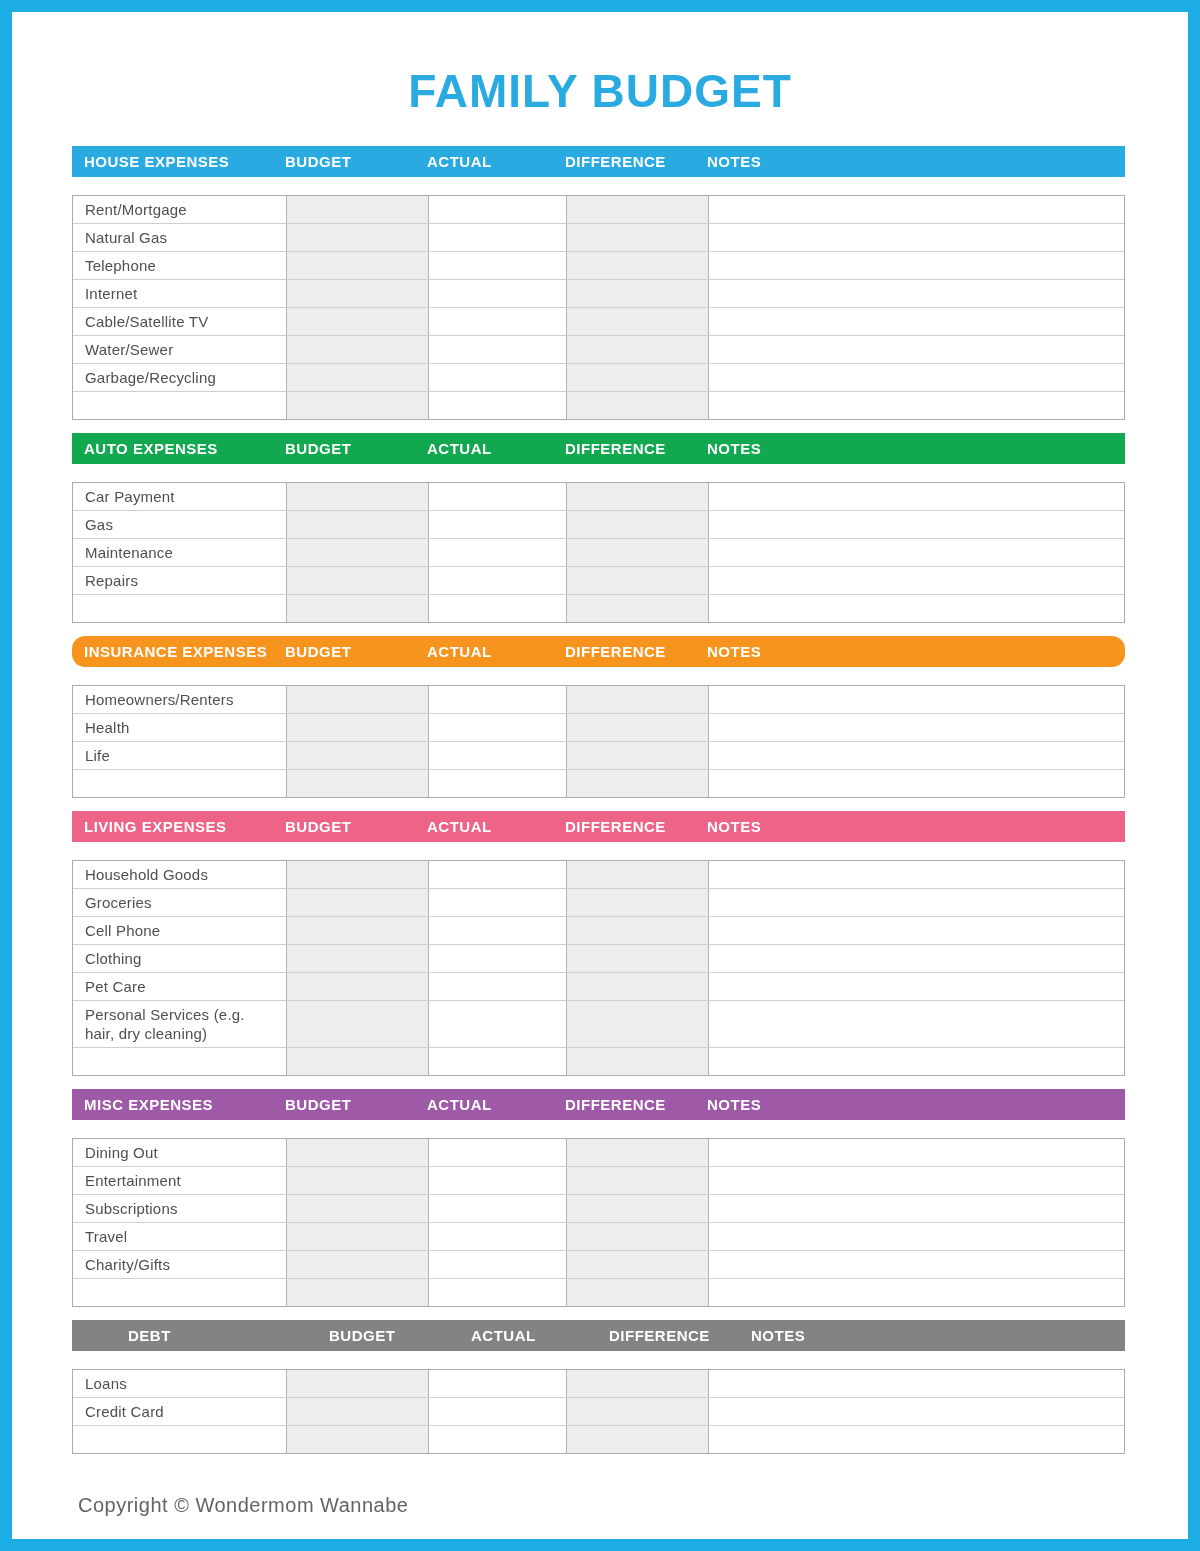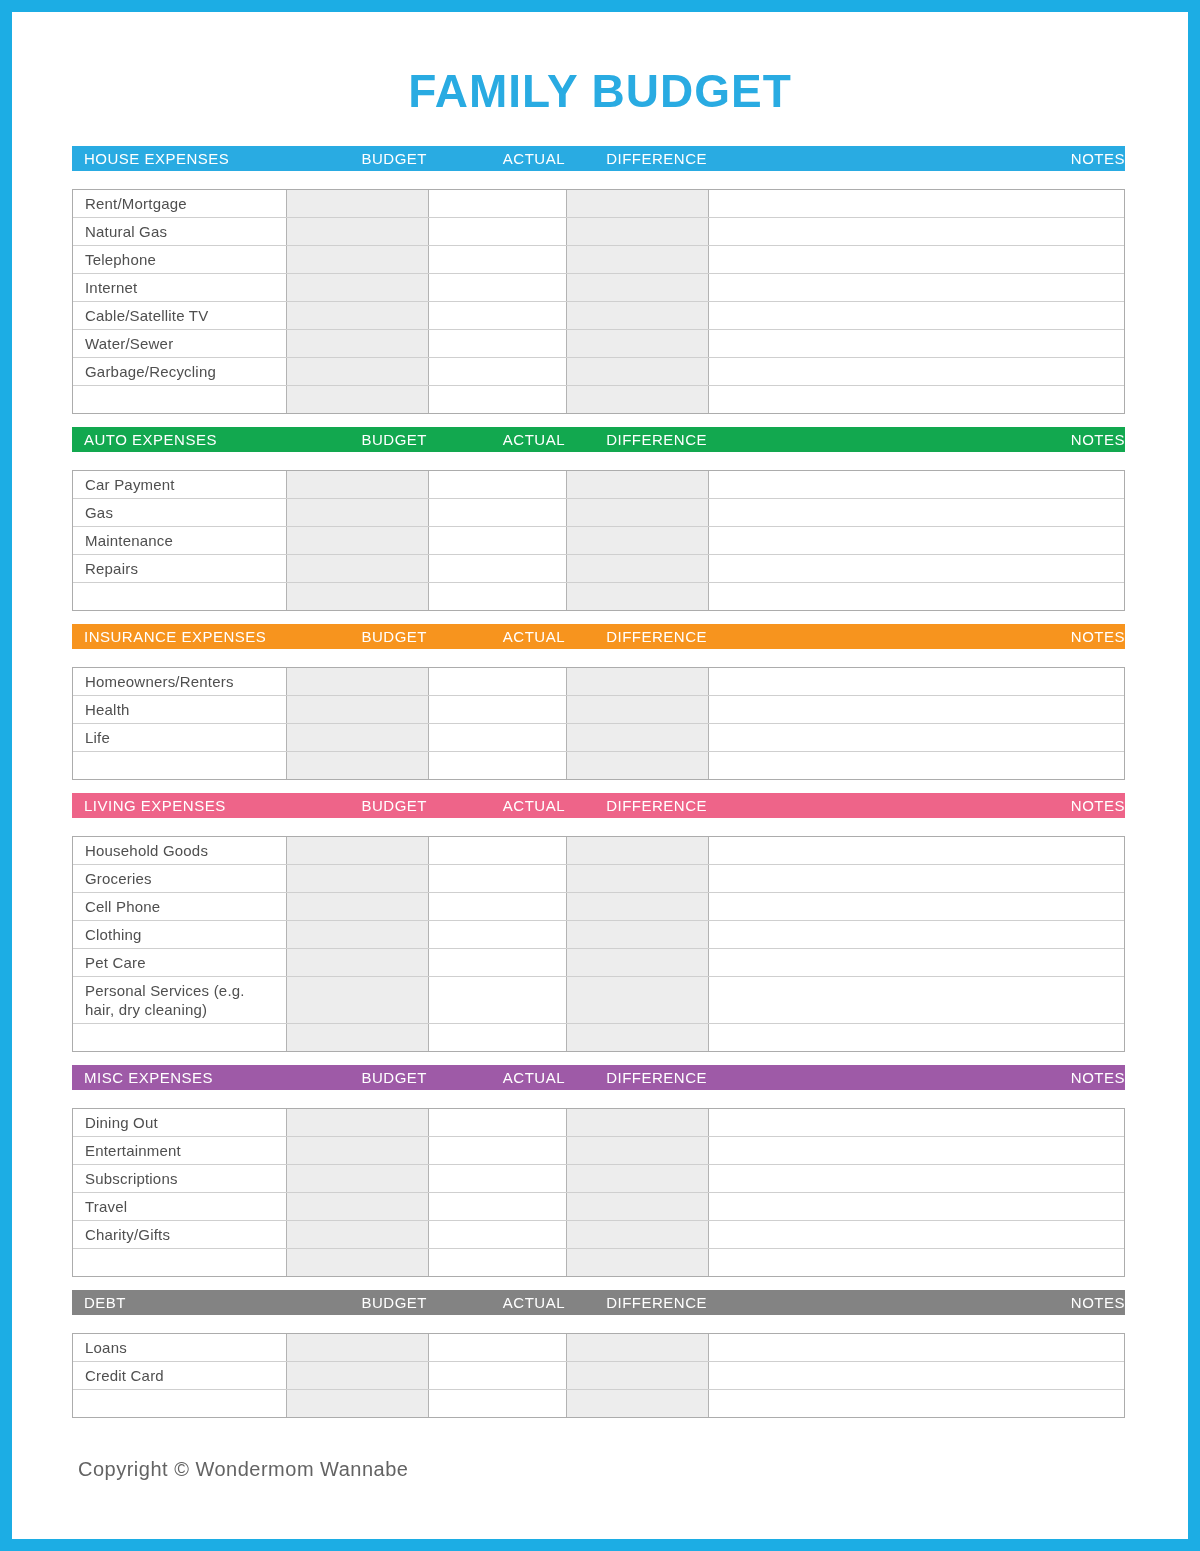--- a/index.html
+++ b/index.html
@@ -21,29 +21,29 @@
     color: #29ABE2;
   }
   .tables-wrap {
     width: 1053px;
     margin-left: 60px;
   }
   .budget-section { margin-bottom: 13px; }
   .section-header {
     display: grid;
     grid-template-columns: 213px 142px 138px 142px 1fr;
-    height: 25px;
+    height: 31px;
     align-items: center;
     color: #ffffff;
     font-size: 15px;
-    font-weight: normal;
+    font-weight: bold;
     letter-spacing: 0.5px;
   }
   .section-header .name { padding-left: 12px; text-align: left; }
-  .section-header .colhead { text-align: right; }
+  .section-header .colhead { text-align: left; }
   .section-body {
     margin-top: 18px;
     border: 1px solid #ACACAC;
     background: #ffffff;
   }
   .row {
     display: grid;
     grid-template-columns: 213px 142px 138px 142px 1fr;
     border-bottom: 1px solid #CFCFCF;
   }
@@ -187,21 +187,21 @@
         <div class="cell label"></div>
         <div class="cell shaded"></div>
         <div class="cell"></div>
         <div class="cell shaded"></div>
         <div class="cell notes"></div>
       </div>
       </div>
   </section>
 
   <section class="budget-section">
-    <header class="section-header" style="background: rgb(247, 148, 30);">
+    <header class="section-header" style="background: rgb(247, 148, 30); border-radius: 13px;">
       <span class="name">INSURANCE EXPENSES</span>
       <span class="colhead">BUDGET</span>
       <span class="colhead">ACTUAL</span>
       <span class="colhead">DIFFERENCE</span>
       <span class="colhead">NOTES</span>
     </header>
     <div class="section-body">
 
     <div class="row">
         <div class="cell label">Homeowners/Renters</div>
@@ -345,21 +345,21 @@
         <div class="cell label"></div>
         <div class="cell shaded"></div>
         <div class="cell"></div>
         <div class="cell shaded"></div>
         <div class="cell notes"></div>
       </div>
       </div>
   </section>
 
   <section class="budget-section">
-    <header class="section-header" style="background: rgb(131, 131, 131);">
+    <header class="section-header" style="background: rgb(131, 131, 131); padding-left: 44px;">
       <span class="name">DEBT</span>
       <span class="colhead">BUDGET</span>
       <span class="colhead">ACTUAL</span>
       <span class="colhead">DIFFERENCE</span>
       <span class="colhead">NOTES</span>
     </header>
     <div class="section-body">
 
     <div class="row">
         <div class="cell label">Loans</div>

